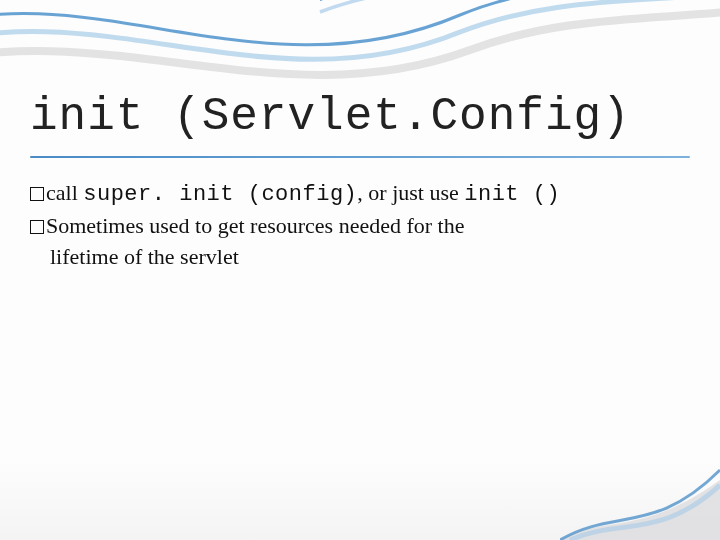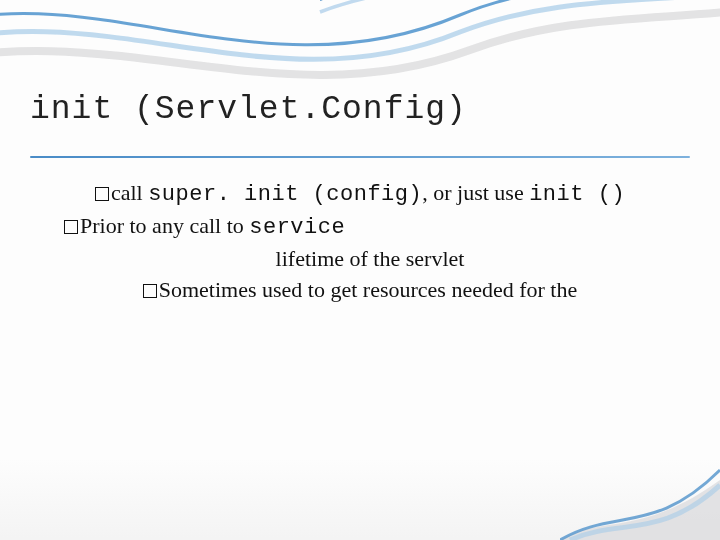--- a/index.html
+++ b/index.html
@@ -27,21 +27,21 @@
     width: 900px;
     height: 180px;
     pointer-events: none;
   }
   .title {
     position: absolute;
     top: 92px;
     left: 30px;
     right: 30px;
     font-family: "Courier New", Courier, monospace;
-    font-size: 33px;
+    font-size: 46px;
     letter-spacing: 1px;
     color: #222;
     line-height: 1.1;
   }
   .underline {
     position: absolute;
     top: 156px;
     left: 30px;
     width: 660px;
     height: 2px;
@@ -53,21 +53,20 @@
     top: 176px;
     left: 30px;
     right: 30px;
     font-size: 22px;
     color: #111;
     line-height: 1.32;
   }
   .lvl1 {
     margin: 2px 0;
     padding-left: 0;
-    text-align: center;
   }
   .lvl2 {
     margin: 2px 0 2px 34px;
   }
   .bullet-box {
     display: inline-block;
     width: 14px;
     height: 14px;
     border: 1.8px solid #111;
     transform: translateY(1px);
@@ -108,30 +107,27 @@
   </div>
   <div class="underline"></div>
 
   <div class="body">
 
     <div class="lvl1">
       <span class="bullet-box"></span><span class="serif">call </span><span class="mono">super. init (config)</span><span class="serif">, or just use </span><span class="mono">init ()</span>
     </div>
 
 
-    <div class="lvl2">
-      <span class="bullet-box"></span><span class="serif">Prior to any call to </span><span class="mono">service</span>
-    </div>
 
 
+    <div class="lvl1">
+      <span class="bullet-box"></span><span class="serif">Sometimes used to get resources needed for the</span>
+    </div>
     <div class="lvl1" style="padding-left:20px">
       <span class="serif">lifetime of the servlet</span>
-    </div>
-    <div class="lvl1">
-      <span class="bullet-box"></span><span class="serif">Sometimes used to get resources needed for the</span>
     </div>
 
   </div>
 
   <svg class="corner" viewBox="0 0 160 120" preserveAspectRatio="none">
     <path d="M 0 120 C 40 95, 80 118, 160 60 L 160 120 Z" fill="#d9d9dc" opacity="0.7"></path>
     <path d="M 0 120 C 55 88, 95 115, 160 50" fill="none" stroke="#5a99ce" stroke-width="3" opacity="0.85"></path>
     <path d="M 10 120 C 60 98, 100 120, 160 65" fill="none" stroke="#a7cbe8" stroke-width="5" opacity="0.6"></path>
   </svg>
 

